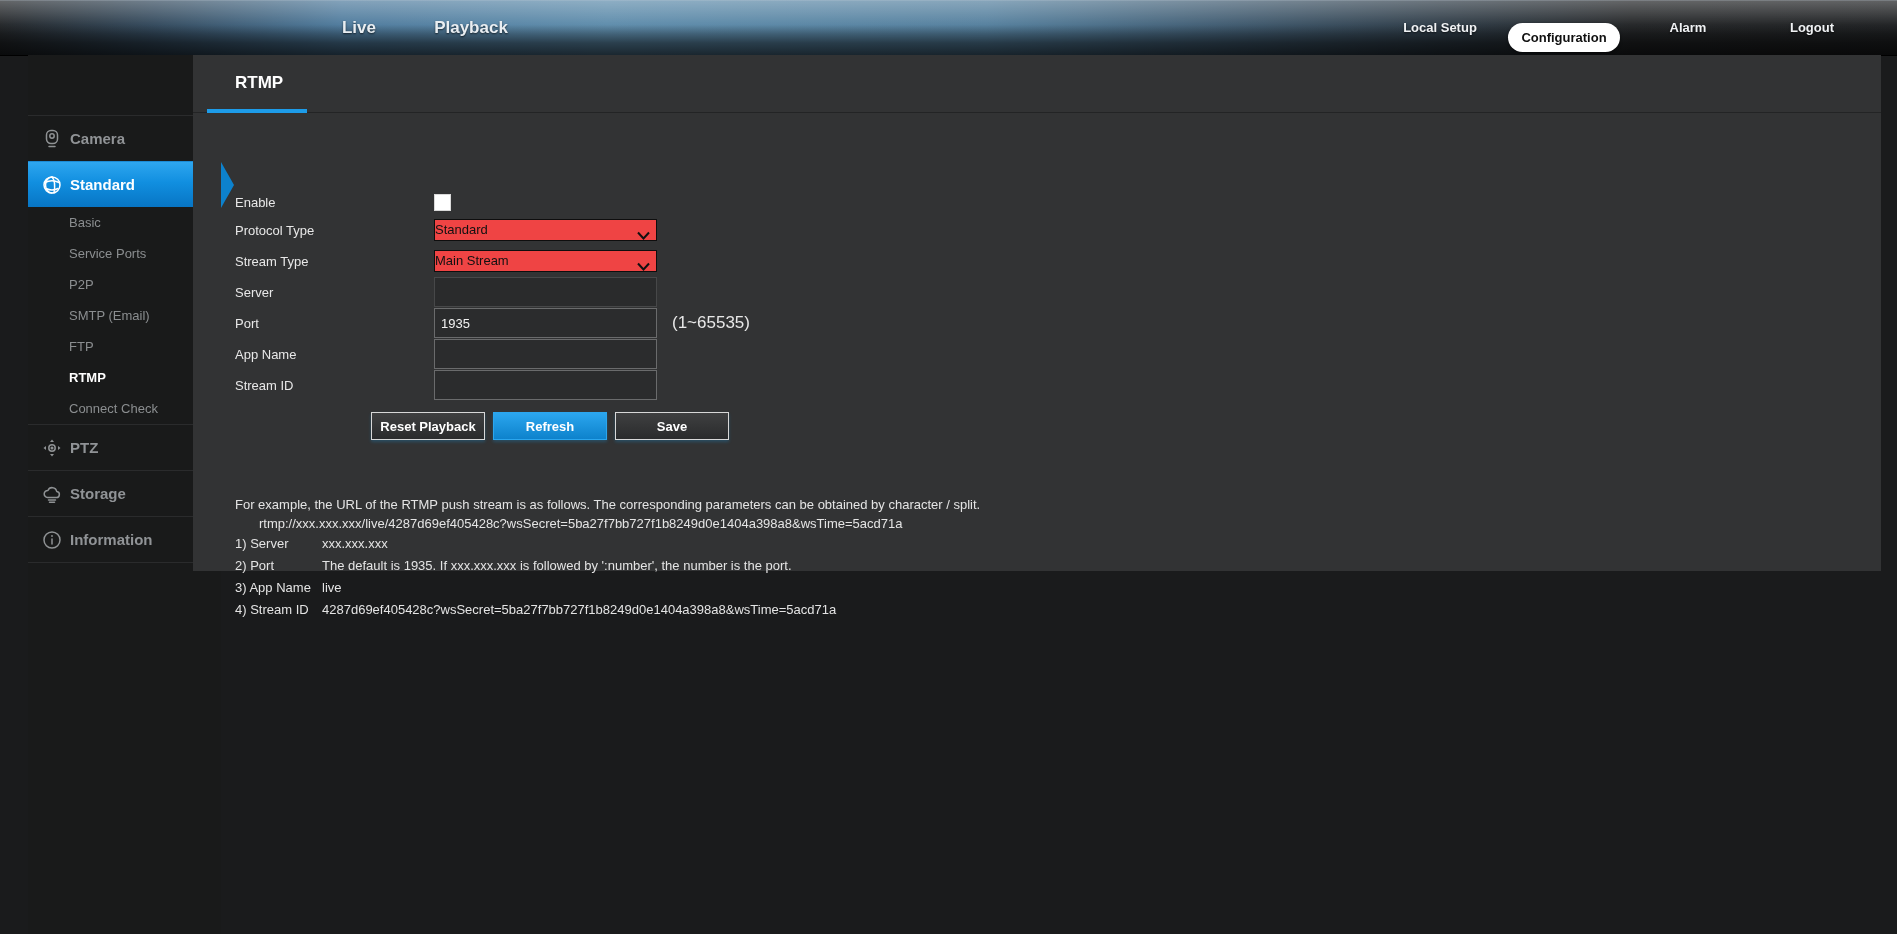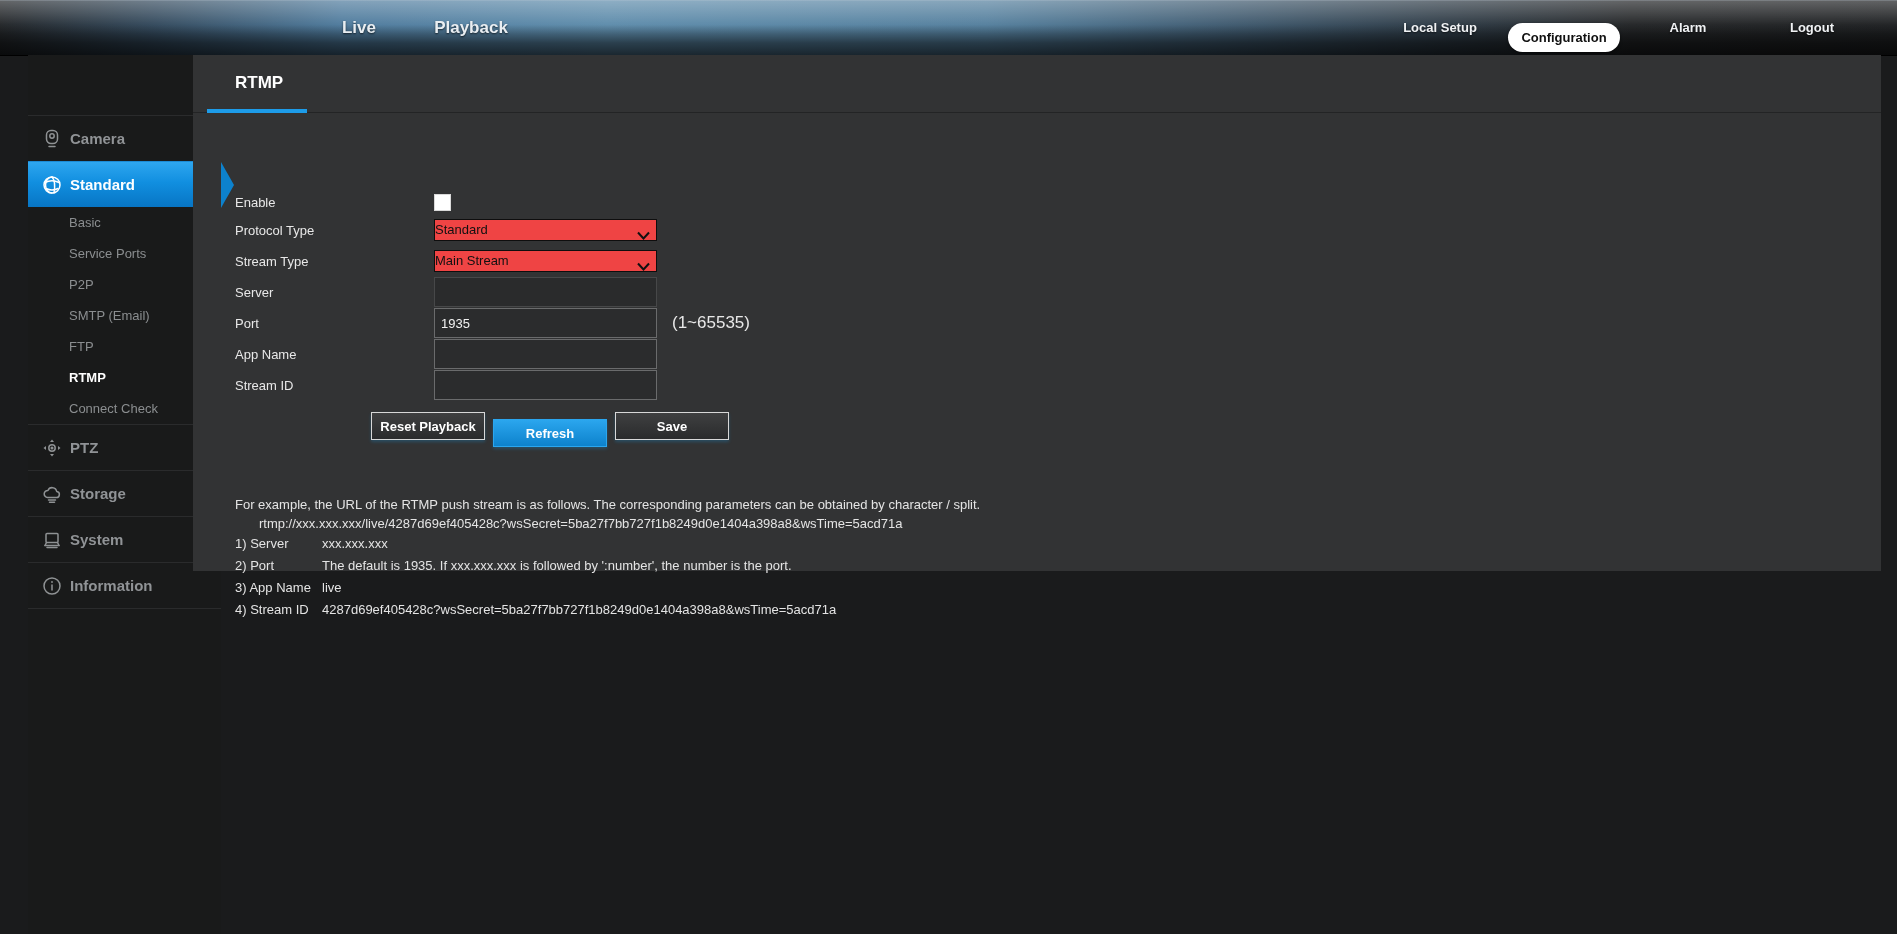--- a/index.html
+++ b/index.html
@@ -86,21 +86,20 @@
   .btnrow { position:absolute; top:299px; left:0; height:28px; }
   .btn {
     position:absolute; width:114px; height:28px; font-size:13px; font-weight:bold; color:#fff;
     background:linear-gradient(180deg,#3f4041 0%,#2a2b2c 100%);
     border:1px solid #d8d8d8; cursor:pointer; font-family:"Liberation Sans", sans-serif;
     box-shadow:0 2px 3px rgba(25,140,205,.30);
   }
   .btn.primary {
     background:linear-gradient(180deg,#2ba6ee 0%,#0d82cc 100%);
     border:1px solid #2ba6ee;
-    margin-top:7px;
   }
 
   .help { position:absolute; left:0; top:384px; font-size:13px; color:#e4e4e4; }
   .help .hline1 { position:absolute; left:42px; top:0; white-space:nowrap; }
   .help .hline2 { position:absolute; left:66px; top:19px; white-space:nowrap; }
   .param { position:absolute; height:18px; white-space:nowrap; }
   .param .plabel { position:absolute; left:42px; }
   .param .pvalue { position:absolute; left:129px; }
 </style>
 </head>
@@ -174,31 +173,20 @@
     <span class="icn">
       <svg class="sicon" width="20" height="20" viewBox="0 0 20 20">
         <path d="M5.5 13.5 a3.5 3.5 0 0 1 .4 -7 a4.6 4.6 0 0 1 8.8 1 a3 3 0 0 1 -.7 6 z"></path>
         <path d="M6.5 16 h7"></path>
         <path d="M7.5 18.3 h5"></path>
       </svg>
     </span>
     <span class="lbl">Storage</span>
   </div>
 
-  <div class="side-item">
-    <span class="icn">
-      <svg class="sicon" width="20" height="20" viewBox="0 0 20 20">
-        <rect x="4" y="3.5" width="12" height="9" rx="1"></rect>
-        <path d="M3 15.5 l1.5 -3 M17 15.5 l-1.5 -3"></path>
-        <path d="M3 15.5 h14"></path>
-        <path d="M5 17.5 h10"></path>
-      </svg>
-    </span>
-    <span class="lbl">System</span>
-  </div>
 
   <div class="side-item">
     <span class="icn">
       <svg class="sicon" width="20" height="20" viewBox="0 0 20 20">
         <circle cx="10" cy="10" r="8"></circle>
         <path d="M10 9 v5"></path>
         <circle cx="10" cy="6" r="0.9" fill="#8f9294" stroke="none"></circle>
       </svg>
     </span>
     <span class="lbl">Information</span>

